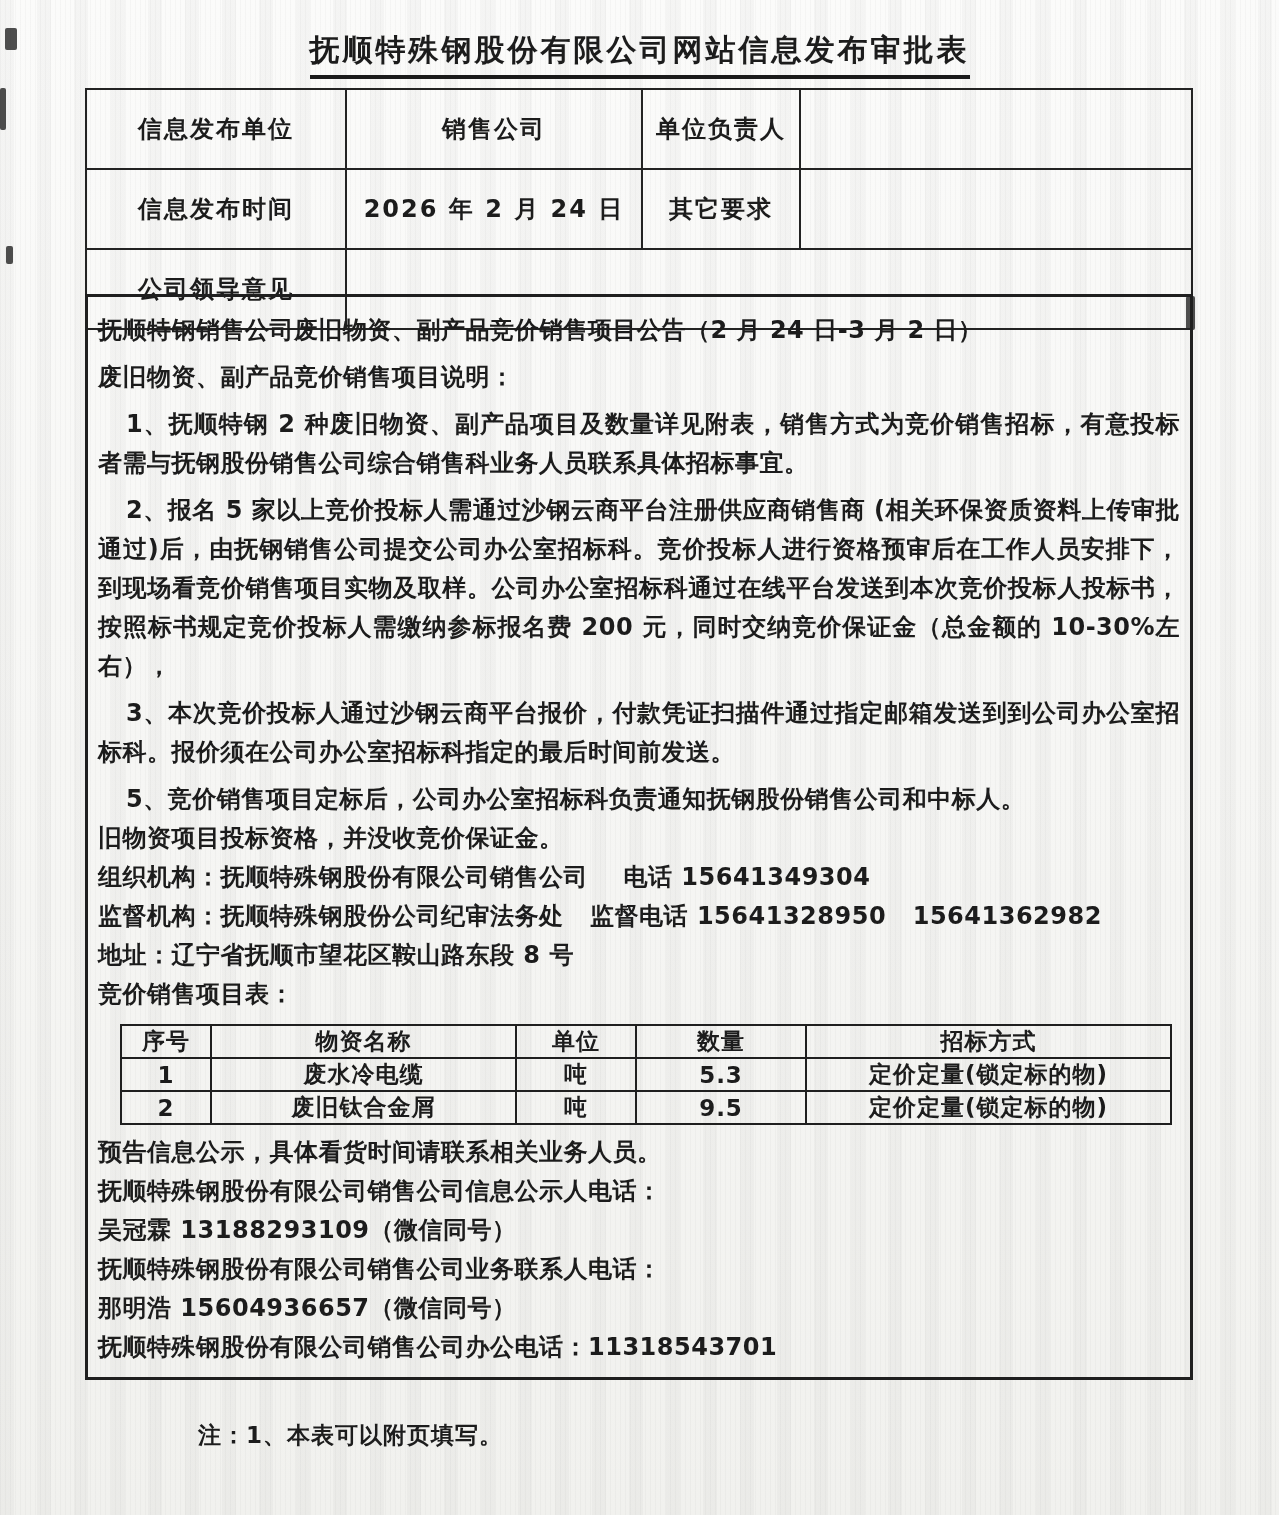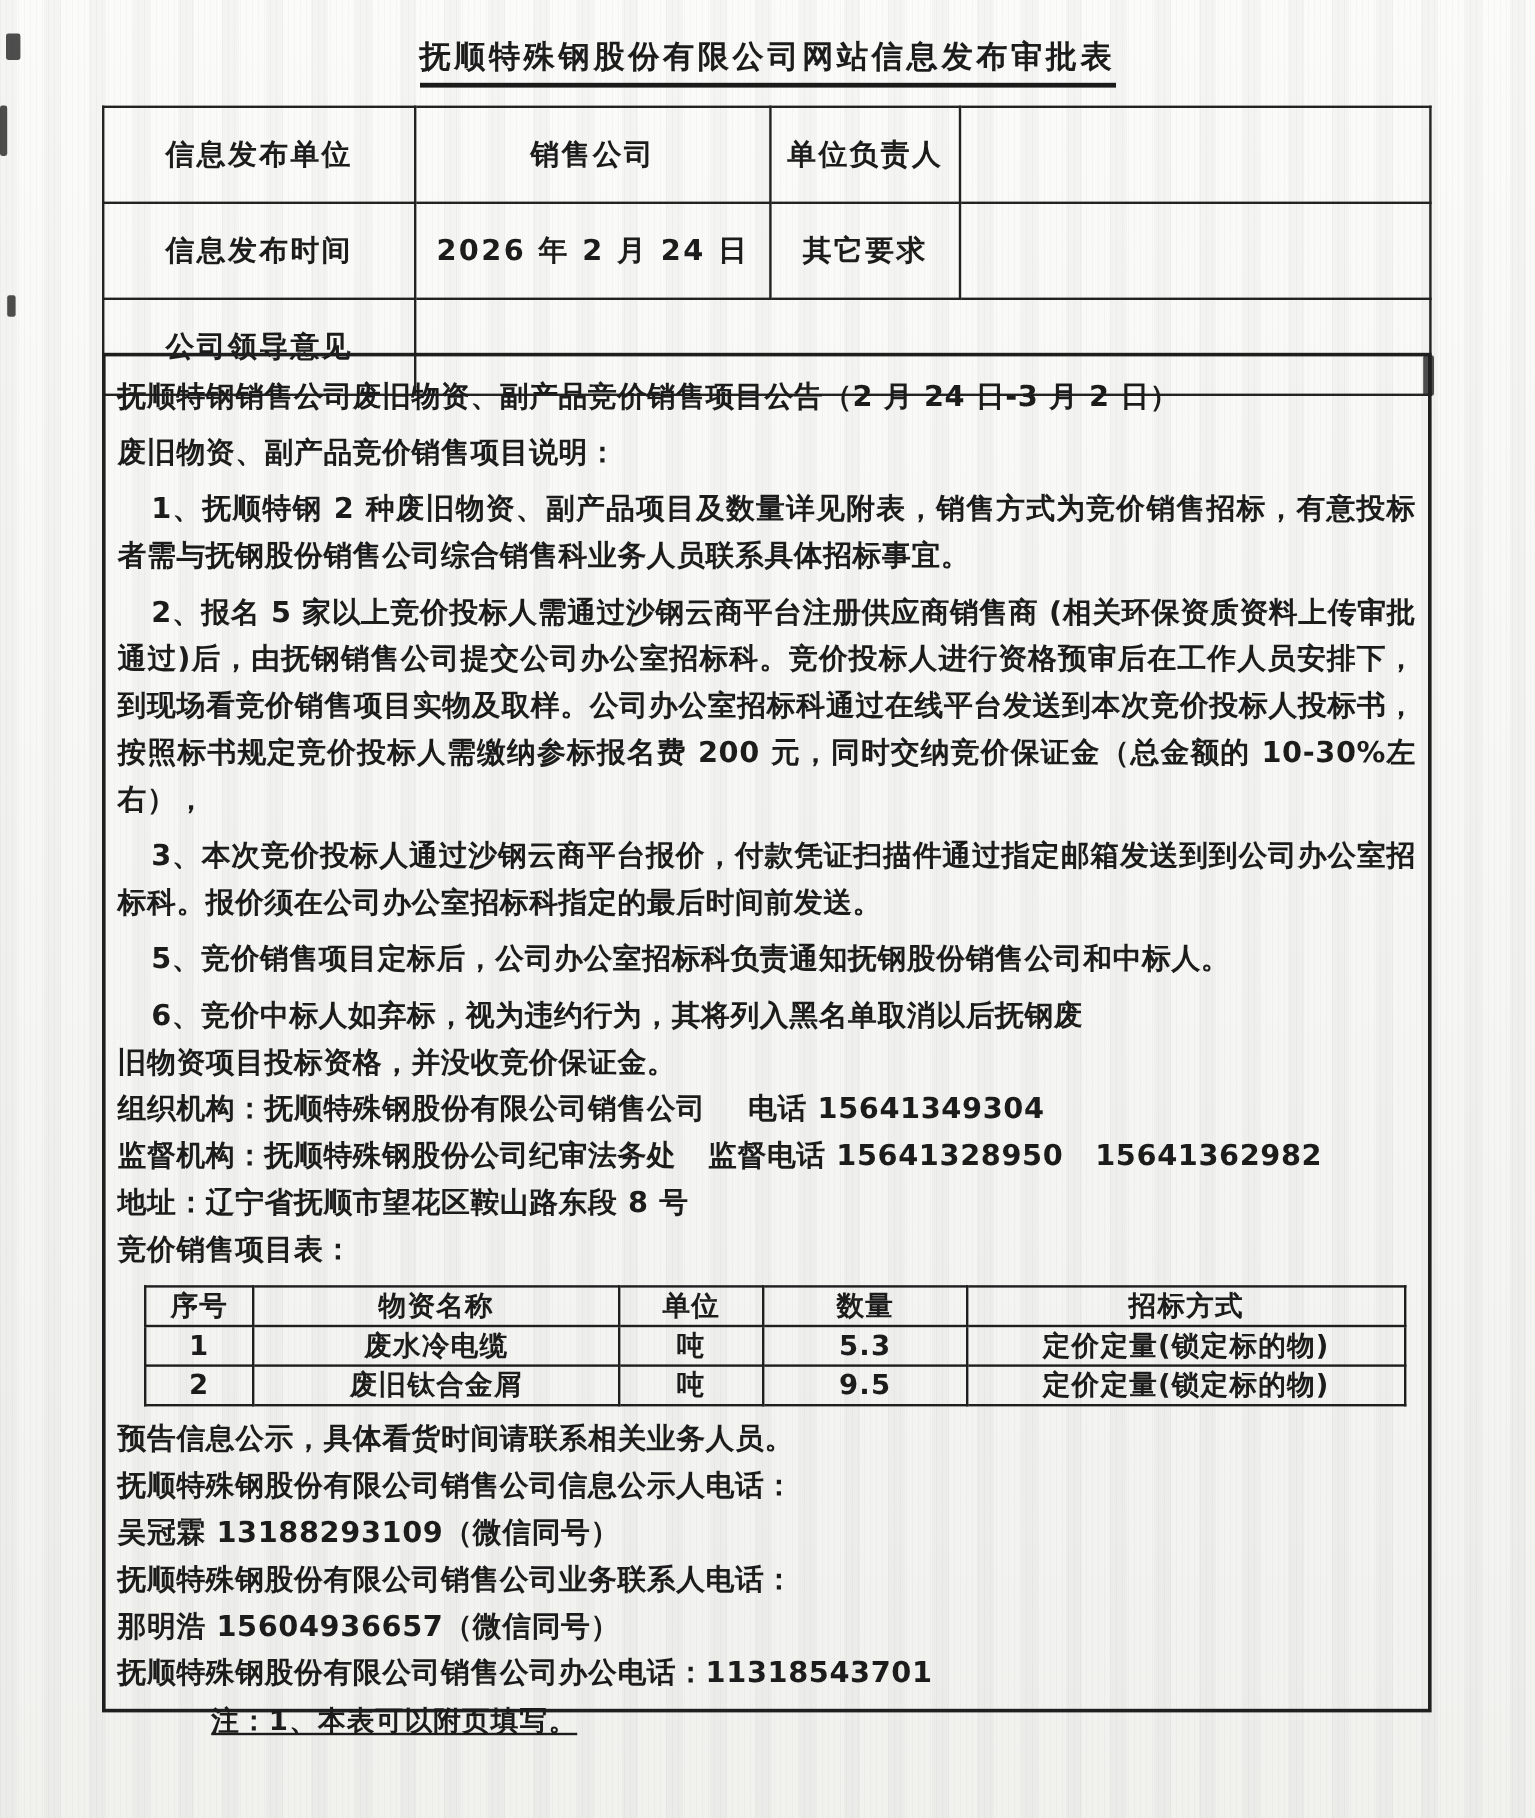--- a/index.html
+++ b/index.html
@@ -17,21 +17,21 @@
       repeating-linear-gradient(90deg, rgba(90,90,90,0.04) 0 1px, transparent 1px 5px),
       repeating-linear-gradient(90deg, rgba(120,120,120,0.05) 0 14px, transparent 14px 37px),
       linear-gradient(#fbfbfa, #f1f1ee);
   }
   .artifact { position:absolute; background:rgba(30,30,30,0.78); border-radius:2px; }
   .a1 { left:5px;  top:28px;  width:12px; height:22px; }
   .a2 { left:0px;  top:88px;  width:6px;  height:42px; }
   .a3 { left:6px;  top:246px; width:7px;  height:18px; }
   .a4 { left:1186px; top:296px; width:9px; height:34px; }
 
-  .title { position:absolute; top:30px; left:0; right:0; text-align:center; font-size:26px; }
+  .title { position:absolute; top:30px; left:0; right:0; text-align:center; font-size:30px; }
   .title .title-text {
     display:inline-block;
     border-bottom:4px solid #1b1b1b;
     padding-bottom:4px;
     letter-spacing:3px;
   }
 
   table { border-collapse:collapse; table-layout:fixed; }
 
   .header-table { position:absolute; left:85px; top:88px; width:1106px; }
@@ -61,21 +61,21 @@
   .items-table { width:1050px; margin:10px 0 8px 22px; }
   .items-table th, .items-table td {
     border:2.4px solid #1f1f1f;
     height:30px;
     text-align:center;
     vertical-align:middle;
     font-size:23px;
     letter-spacing:1px;
   }
 
-  .notes { position:absolute; left:176px; top:1420px; font-size:23px; letter-spacing:1px;text-decoration:underline; }
+  .notes { position:absolute; left:198px; top:1420px; font-size:23px; letter-spacing:1px; }
   .notes p { line-height:30px; }
   .note2 { margin-top:12px; margin-left:62px; }
 </style>
 </head>
 <body>
 
 <div class="page">
 
   <div class="artifact a1"></div>
   <div class="artifact a2"></div>
@@ -113,21 +113,20 @@
   </tbody>
     </table>
 
   <div class="main-box">
     <p class="ann-heading">抚顺特钢销售公司废旧物资、副产品竞价销售项目公告（2 月 24 日-3 月 2 日）</p>
     <p>废旧物资、副产品竞价销售项目说明：</p>
     <p class="para indent">1、抚顺特钢 2 种废旧物资、副产品项目及数量详见附表，销售方式为竞价销售招标，有意投标者需与抚钢股份销售公司综合销售科业务人员联系具体招标事宜。</p>
     <p class="para indent">2、报名 5 家以上竞价投标人需通过沙钢云商平台注册供应商销售商 (相关环保资质资料上传审批通过)后，由抚钢销售公司提交公司办公室招标科。竞价投标人进行资格预审后在工作人员安排下，到现场看竞价销售项目实物及取样。公司办公室招标科通过在线平台发送到本次竞价投标人投标书，按照标书规定竞价投标人需缴纳参标报名费 200 元，同时交纳竞价保证金（总金额的 10-30%左右），</p>
     <p class="para indent">3、本次竞价投标人通过沙钢云商平台报价，付款凭证扫描件通过指定邮箱发送到到公司办公室招标科。报价须在公司办公室招标科指定的最后时间前发送。</p>
     <p class="para indent">5、竞价销售项目定标后，公司办公室招标科负责通知抚钢股份销售公司和中标人。</p>
-    <p class="para indent">6、竞价中标人如弃标，视为违约行为，其将列入黑名单取消以后抚钢废</p>
     <p class="cont">旧物资项目投标资格，并没收竞价保证金。</p>
     <p class="keep-space">组织机构：抚顺特殊钢股份有限公司销售公司    电话 15641349304</p>
     <p class="keep-space">监督机构：抚顺特殊钢股份公司纪审法务处   监督电话 15641328950   15641362982</p>
     <p>地址：辽宁省抚顺市望花区鞍山路东段 8 号</p>
     <p>竞价销售项目表：</p>
 
     <table class="items-table">
       <colgroup>
         <col style="width:90px">
           <col style="width:305px">

